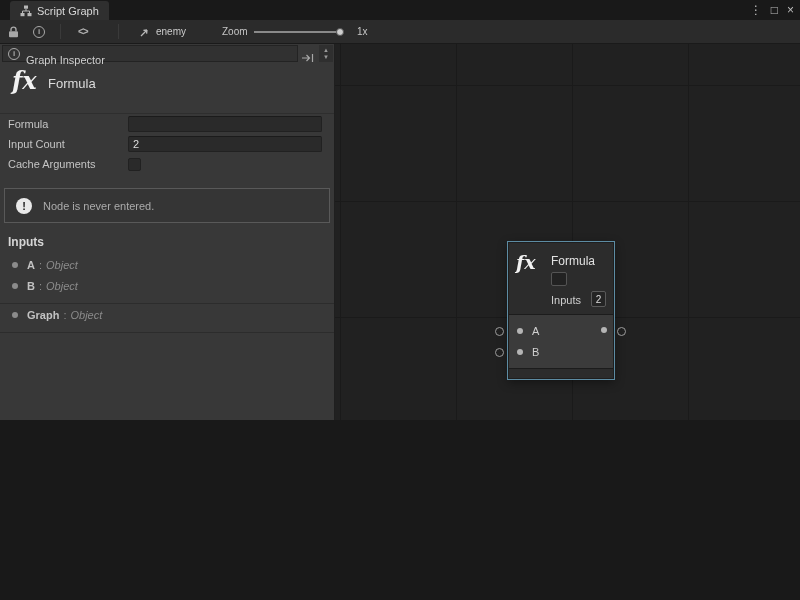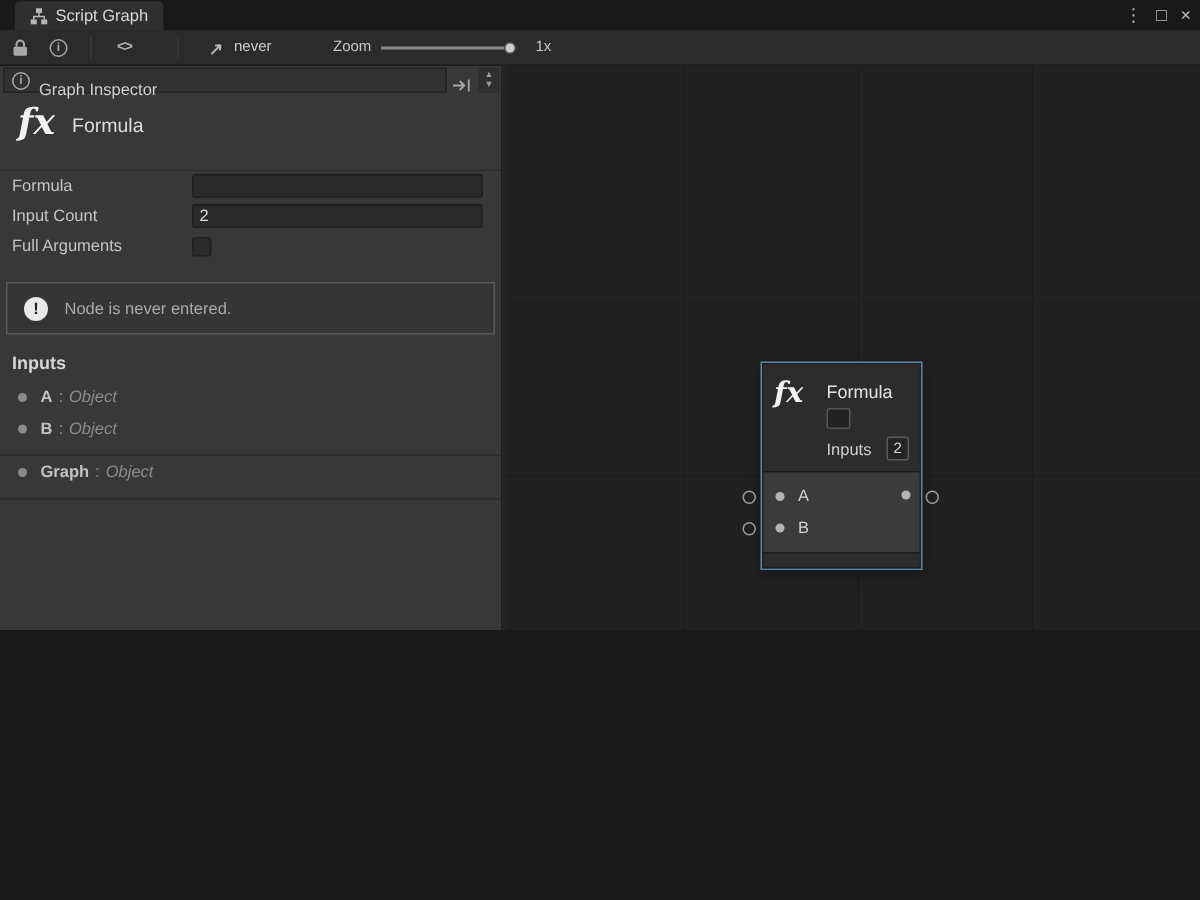--- a/index.html
+++ b/index.html
@@ -134,21 +134,21 @@
         </span>
     </span>
     <span class="tb-sep" style="left:60px"></span>
     <span class="tb-abs code" style="left:78px">&lt;&gt;</span>
     <span class="tb-sep" style="left:118px"></span>
 
     <span class="tb-abs graph-ref" style="left:140px">
       <svg width="11" height="11" viewBox="0 0 11 11">
         <path d="M1 10 L7 4 M7 4 L3.4 4.4 M7 4 L6.6 7.6" stroke="#b8b8b8" stroke-width="1.3" fill="none"></path>
       </svg>
-      <span>never</span>
+      <span>enemy</span>
     </span>
 
     <span class="tb-abs zoom-label" style="left:222px">Zoom</span>
     <span class="zoom-slider">
       <span class="zoom-knob"></span>
     </span>
     <span class="tb-abs zoom-value" style="left:357px">1x</span>
 
   </div>
 
@@ -178,21 +178,21 @@
     <div class="fields">
       <div class="field-row">
         <span class="field-label">Formula</span>
         <input class="field-input" type="text" value="" style="">
       </div>
       <div class="field-row">
         <span class="field-label">Input Count</span>
         <input class="field-input" type="text" value="2" style="">
       </div>
       <div class="field-row">
-        <span class="field-label">Full Arguments</span>
+        <span class="field-label">Cache Arguments</span>
         <span class="checkbox"></span>
       </div>
     </div>
 
     <div class="warning-box">
       <span class="warning-icon">
         <b>!</b>
       </span>
       <span class="warning-text">Node is never entered.</span>
     </div>

